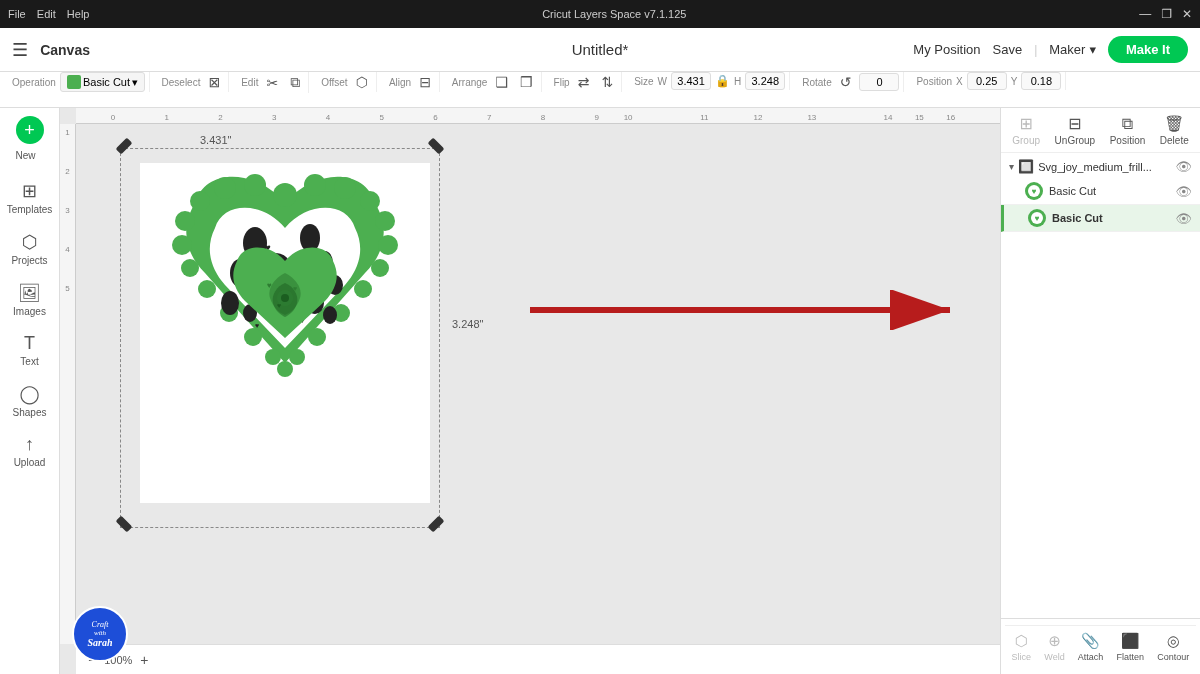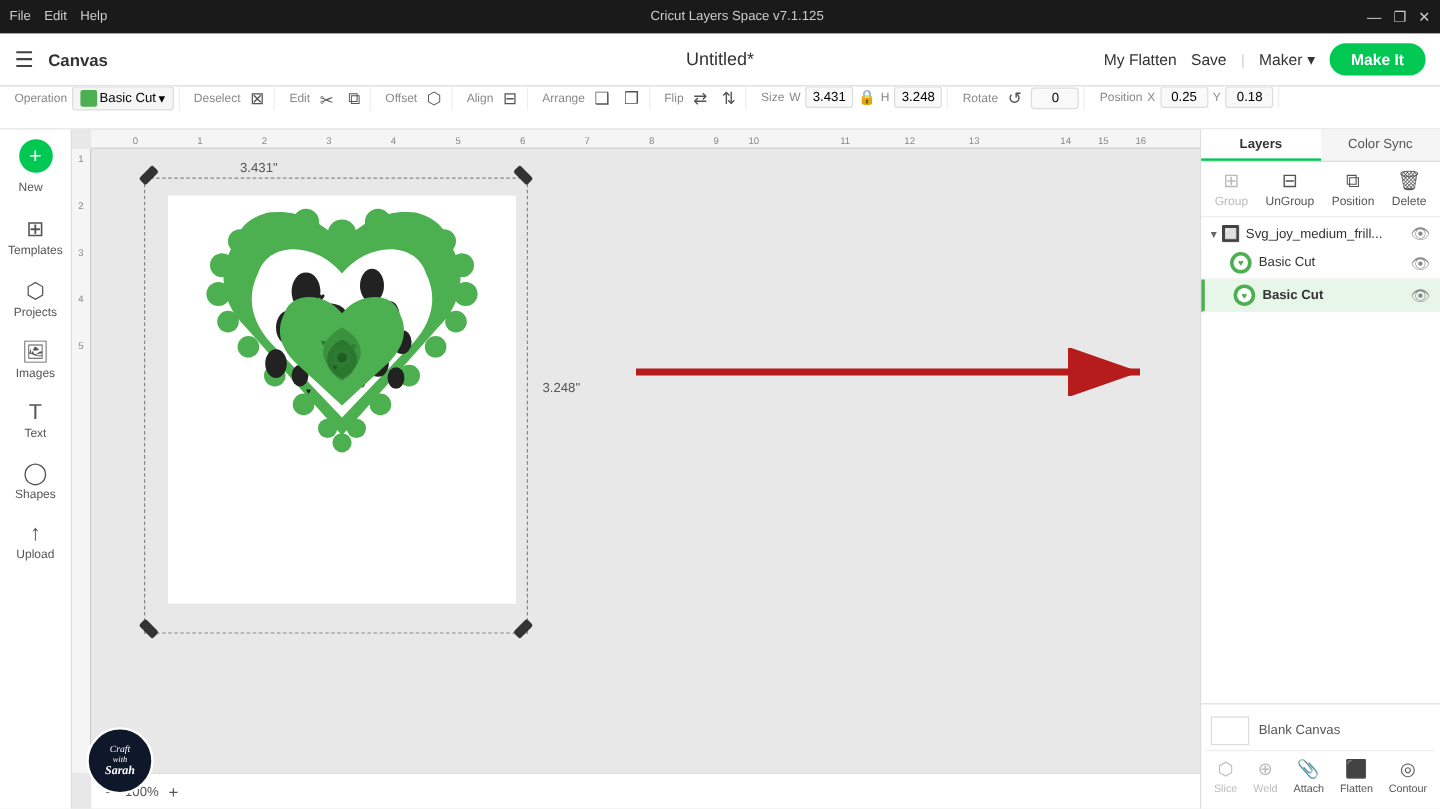--- a/index.html
+++ b/index.html
@@ -137,21 +137,21 @@
     <span class="win-btn">❐</span>
     <span class="win-btn">✕</span>
   </div>
 </div>
 
 <div id="navbar" style="position:relative;">
   <span class="hamburger">☰</span>
   <span class="canvas-label">Canvas</span>
   <span class="doc-title">Untitled*</span>
   <div class="nav-right">
-    <span class="my-projects">My Flatten</span>
+    <span class="my-projects">My Position</span>
     <span class="save-btn">Save</span>
     <span class="separator">|</span>
     <span class="maker-btn">
       <span>Maker</span> 
         <span>▾</span>
     </span>
     <button class="make-it-btn">Make It</button>
   </div>
 </div>
 
@@ -369,33 +369,29 @@
         <line x1="0" y1="20" x2="420" y2="20" stroke="#b71c1c" stroke-width="6" marker-end="url(#arrowhead)"></line>
       </svg>
     </div>
 
     <div style="position:absolute;bottom:0;left:16px;right:0;height:30px;background:#fff;border-top:1px solid #ddd;display:flex;align-items:center;padding:0 12px;gap:8px;font-size:11px;color:#555;">
       <span style="cursor:pointer;font-size:14px;">−</span>
       <span>100%</span>
       <span style="cursor:pointer;font-size:14px;">+</span>
     </div>
 
-    <div id="craft-logo" style="position:absolute;bottom:8px;left:8px;width:56px;height:56px;background:#0f172a;border-radius:50%;display:flex;flex-direction:column;align-items:center;justify-content:center;color:#fff;font-family:Georgia,serif;border:2px solid #fff;overflow:hidden;">
+    <div id="craft-logo" style="position:absolute;bottom:8px;left:8px;width:56px;height:56px;background:#1d4ed8;border-radius:50%;display:flex;flex-direction:column;align-items:center;justify-content:center;color:#fff;font-family:Georgia,serif;border:2px solid #fff;overflow:hidden;">
       <span style="font-size:8px;font-style:italic;">Craft</span>
       <span style="font-size:7px;font-style:italic;">with</span>
       <span style="font-size:10px;font-weight:bold;font-style:italic;">Sarah</span>
     </div>
   </div>
 
   <div id="right-panel">
 
-    <div id="panel-tabs">
-      <div class="panel-tab active">Layers</div>
-      <div class="panel-tab">Color Sync</div>
-    </div>
 
     <div id="panel-toolbar">
       <div class="panel-tool disabled">
         <span class="panel-tool-icon">⊞</span>
         <span>Group</span>
       </div>
       <div class="panel-tool">
         <span class="panel-tool-icon">⊟</span>
         <span>UnGroup</span>
       </div>
@@ -433,24 +429,20 @@
           <div class="layer-thumb-inner">
             <span class="layer-thumb-heart">♥</span>
           </div>
         </div>
         <span class="layer-name" style="font-weight:bold;">Basic Cut</span>
         <span class="layer-eye">👁</span>
       </div>
     </div>
 
     <div id="bottom-panel">
-      <div class="blank-canvas-row">
-        <div class="blank-canvas-thumb"></div>
-        <span>Blank Canvas</span>
-      </div>
       <div id="bottom-tools">
         <div class="bottom-tool disabled">
           <span class="bottom-tool-icon">⬡</span>
           <span>Slice</span>
         </div>
         <div class="bottom-tool disabled">
           <span class="bottom-tool-icon">⊕</span>
           <span>Weld</span>
         </div>
         <div class="bottom-tool">

